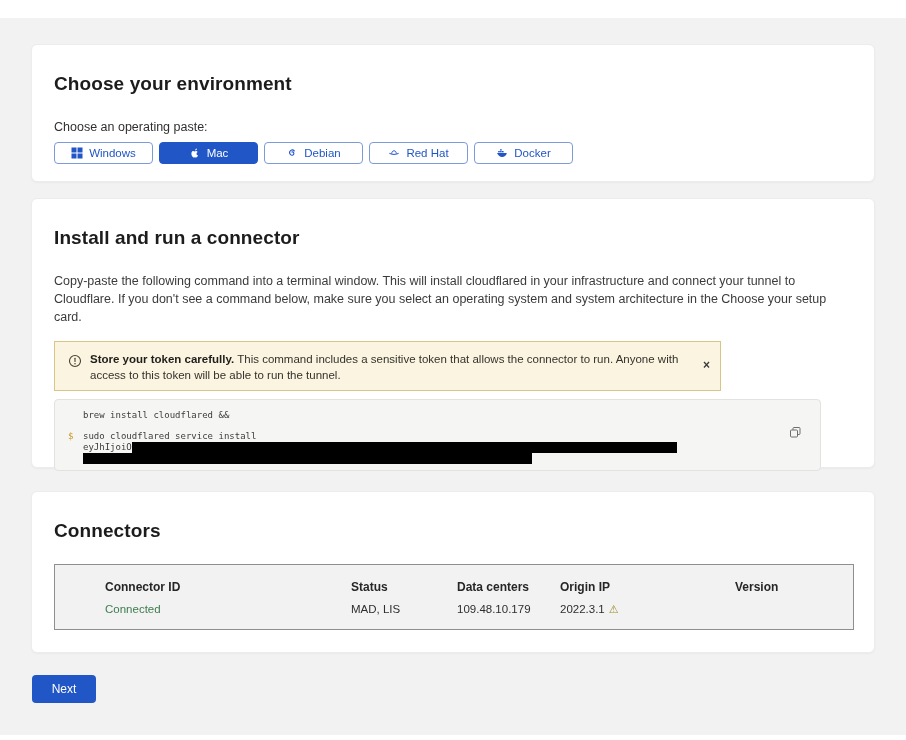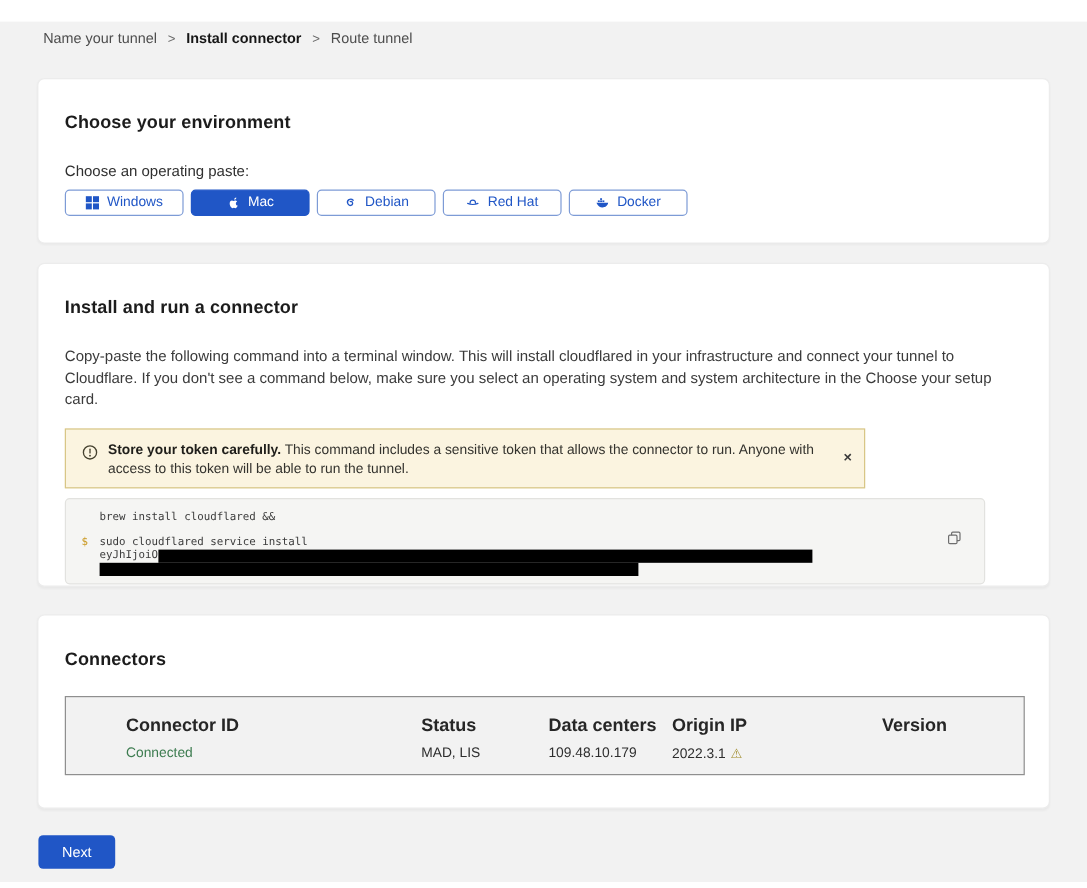--- a/index.html
+++ b/index.html
@@ -10,21 +10,21 @@
 
   
   .breadcrumb { padding:7px 0 0 36px; font-size:12px; color:#4d4d4d; }
   .bc-item { cursor:pointer; }
   .bc-item.active { font-weight:700; color:#161616; }
   .bc-sep { margin:0 9px; color:#666; font-size:11px; }
 
   
   .card { background:#fff; border:1px solid #ececec; border-radius:6px;
     margin:0 31px; box-shadow:0 1px 2px rgba(0,0,0,.04); padding:28px 22px 24px 22px; }
-  .card h2 { font-size:15px; font-weight:700; color:#1c1c1c; letter-spacing:.1px; }
+  .card h2 { font-size:19px; font-weight:700; color:#1c1c1c; letter-spacing:.1px; }
   .card-env { margin-top:26px; height:138px; }
   .card-install { margin-top:16px; height:270px; }
   .card-connectors { margin-top:23px; height:162px; }
 
   
   .os-label { font-size:12.5px; color:#303030; margin:25px 0 8px 0; }
   .os-row { display:flex; gap:6px; }
   .os-btn { width:99px; height:22px; border-radius:4px; border:1px solid var(--accent-blue-border,#7d9bd6);
     background:#fff; color:var(--accent-blue,#2056c6); font-size:11.5px;
     font-family:"Liberation Sans",sans-serif; display:flex; align-items:center;
@@ -54,38 +54,35 @@
   .prompt { position:absolute; left:-15px; top:0; color:var(--prompt-gold,#c9971c); }
   .redact { display:inline-block; vertical-align:top; height:11px; background:var(--redaction,#000); }
   .redact.r1 { width:545px; }
   .redact.r2 { width:449px; }
   .copy-btn { position:absolute; right:18px; top:26px; cursor:pointer; display:inline-flex; }
 
   
   .conn-table { margin-top:22px; width:800px; height:66px; background:#f2f2f2;
     border:1px solid #8f8f8f; padding:15px 20px 0 50px; }
   .trow { display:grid; grid-template-columns:246px 106px 103px 175px 1fr; }
-  .thead { font-size:15px; font-weight:700; color:#262626; margin-bottom:9px; }
+  .thead { font-size:12px; font-weight:700; color:#262626; margin-bottom:9px; }
   .tbody { font-size:11.5px; color:#2e2e2e; }
   .status-connected { color:var(--status-green,#3d7c50); }
   .warn-tri { color:#a08c2c; font-size:11px; margin-left:4px; }
 
   
   .next-btn { margin:22px 0 0 32px; min-width:64px; height:28px; padding:0 17px;
     background:var(--accent-blue,#2056c6); color:#fff; border:none; border-radius:4px;
     font-size:12px; font-family:"Liberation Sans",sans-serif; cursor:pointer; }
 </style>
 </head>
 <body>
 
 <div class="page">
 
-  <nav class="breadcrumb">
-    <span class="bc-item">Name your tunnel</span><span class="bc-sep">&gt;</span><span class="bc-item active">Install connector</span><span class="bc-sep">&gt;</span><span class="bc-item">Route tunnel</span>
-  </nav>
 
   
   <section class="card card-env">
     <h2>Choose your environment</h2>
     <p class="os-label">Choose an operating paste:</p>
     <div class="os-row">
 
       <button class="os-btn">
         <span class="os-icon">
           <svg viewBox="0 0 12 12">

